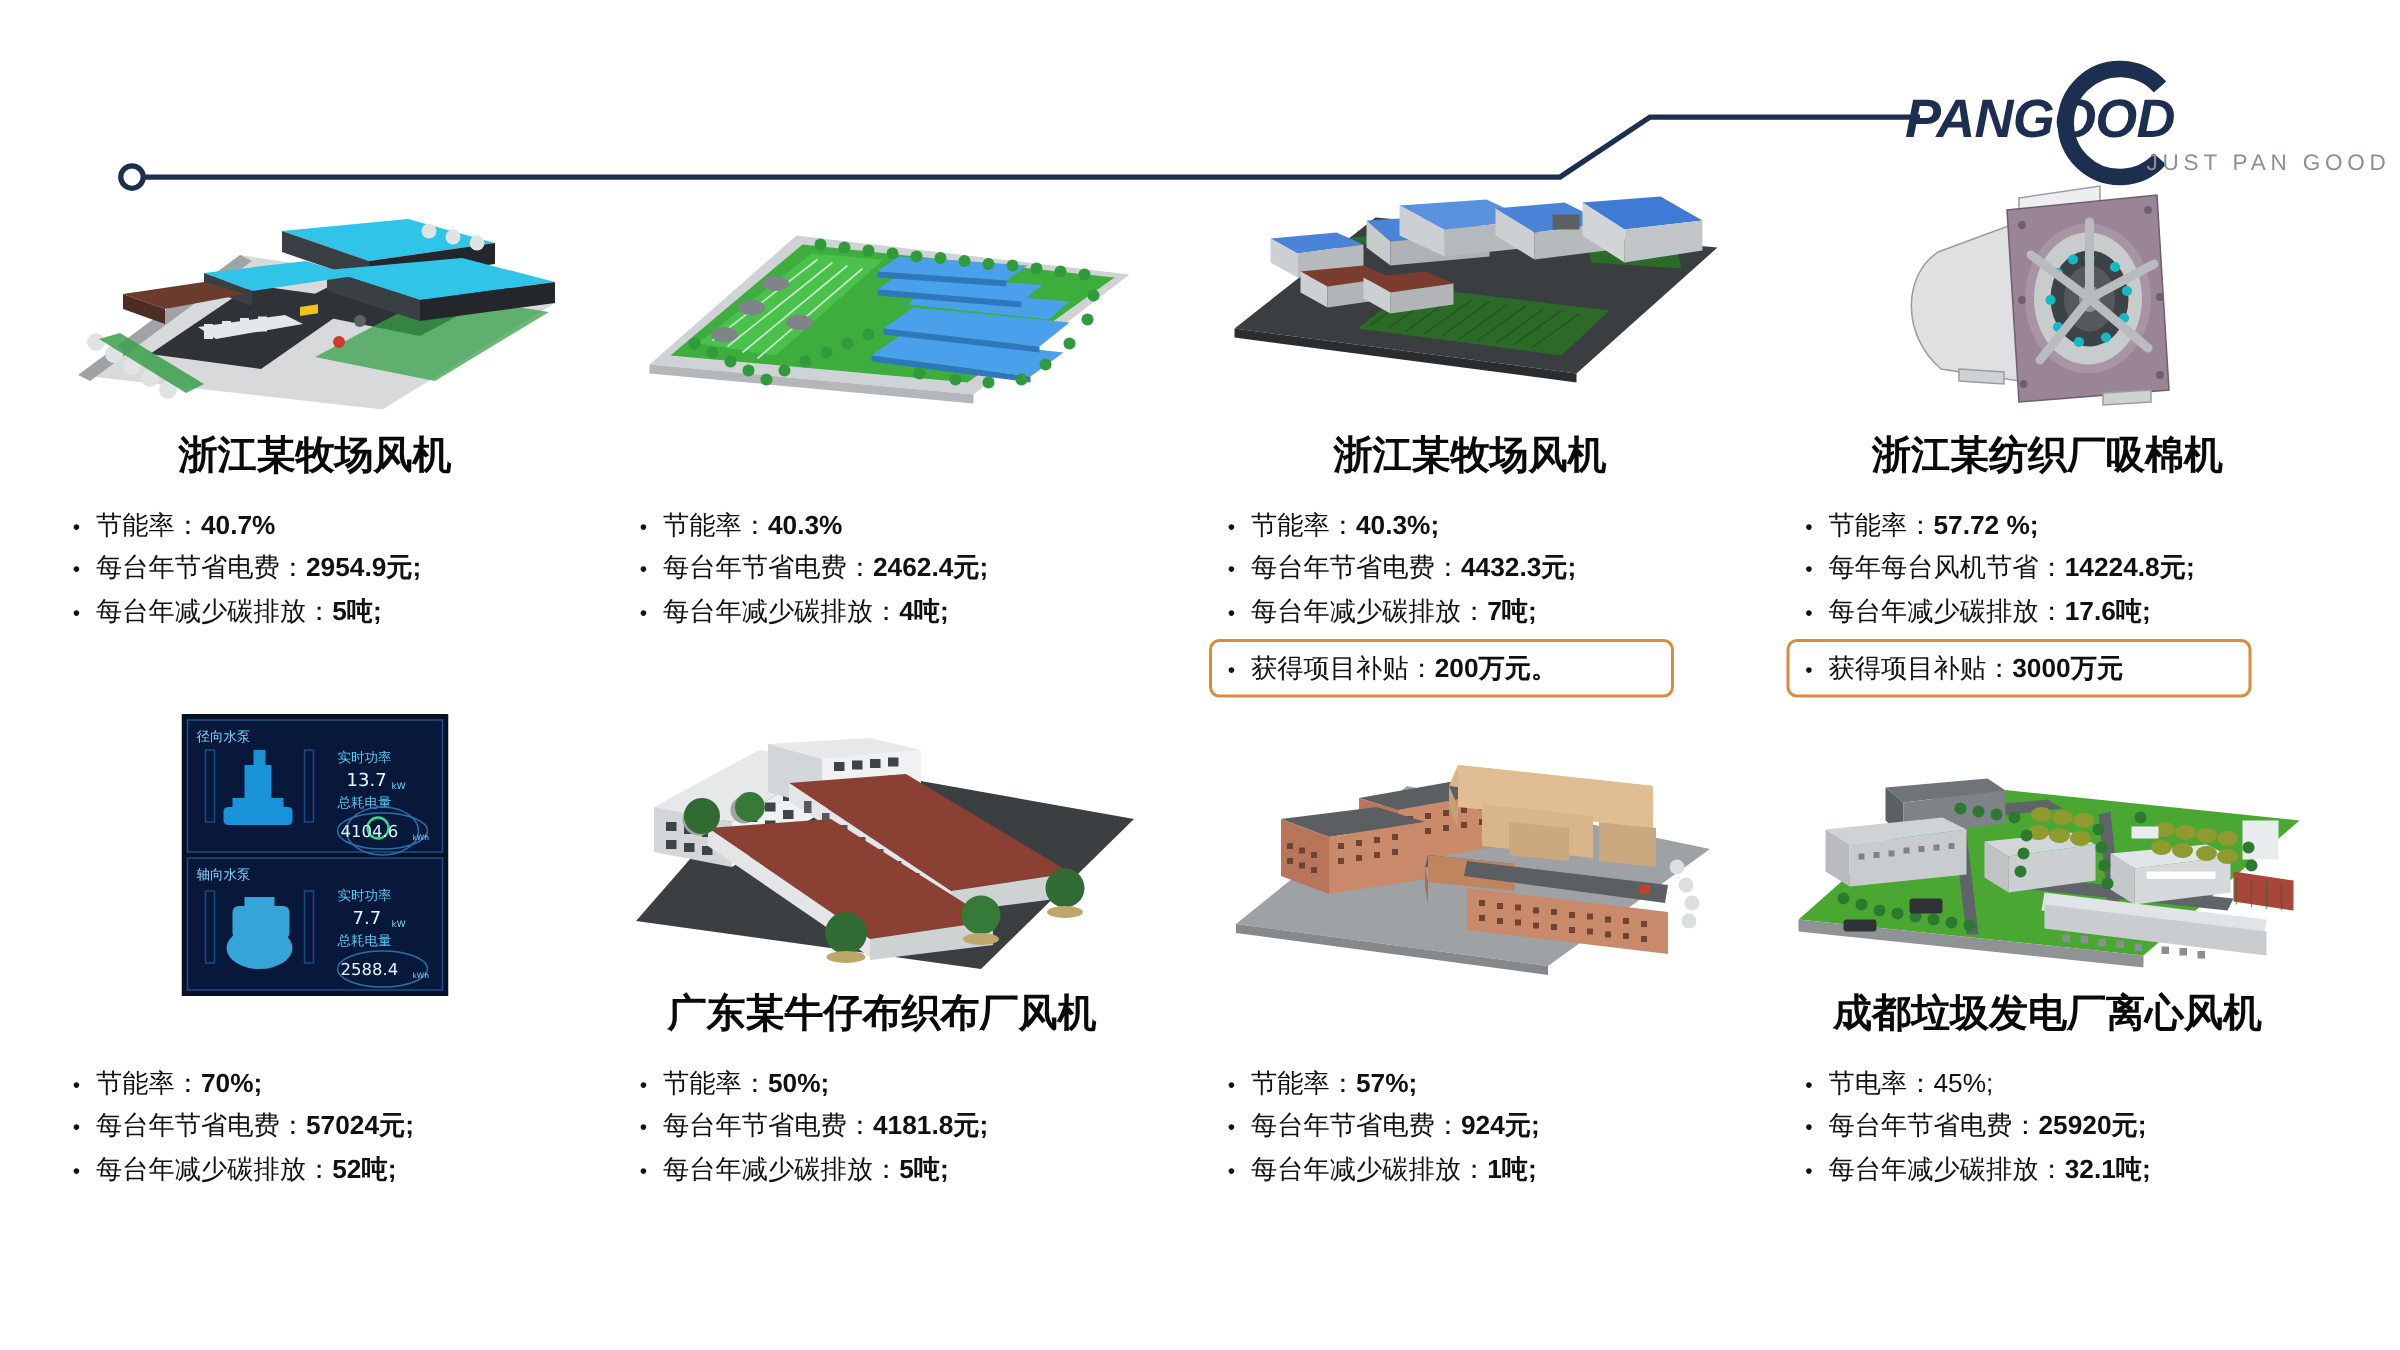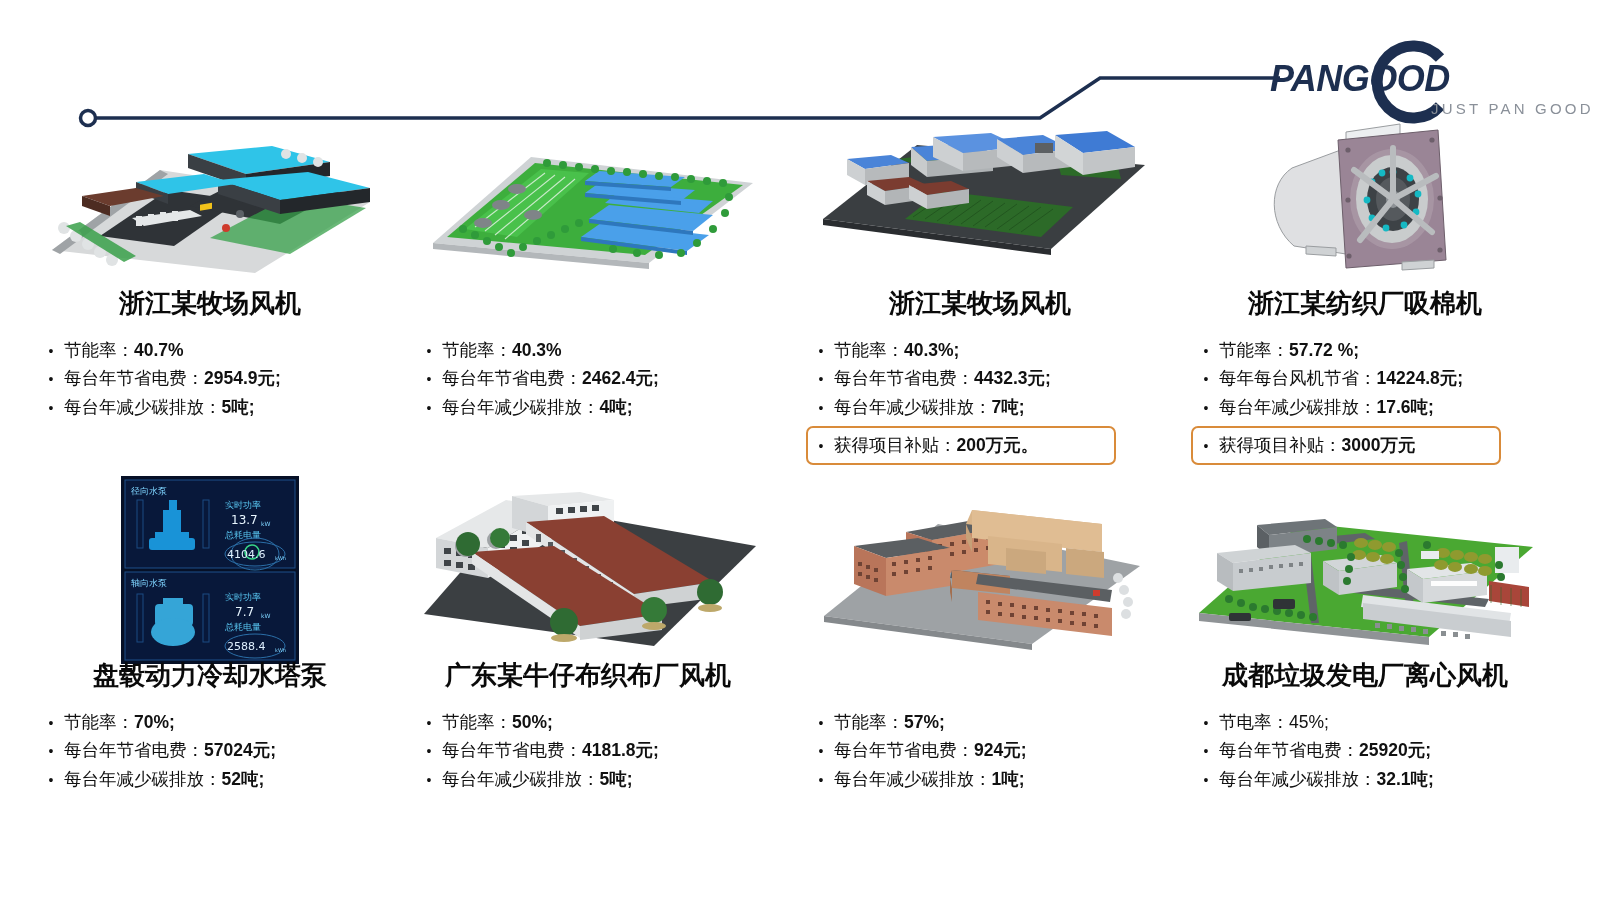--- a/index.html
+++ b/index.html
@@ -413,21 +413,20 @@
           <text x="154" y="84" fill="#7fd4ff" font-size="5" font-family="DejaVu Sans, sans-serif">kWh</text>
           <text x="104" y="124" fill="#59c7f2" font-size="9" font-family="DejaVu Sans, sans-serif">实时功率</text>
           <text x="114" y="140" fill="#e8f6ff" font-size="12" font-family="DejaVu Sans, sans-serif">7.7</text>
           <text x="140" y="142" fill="#7fd4ff" font-size="6" font-family="DejaVu Sans, sans-serif">kW</text>
           <text x="104" y="154" fill="#59c7f2" font-size="9" font-family="DejaVu Sans, sans-serif">总耗电量</text>
           <ellipse cx="134" cy="170" rx="30" ry="12" fill="none" stroke="#2b6fa8" stroke-width="1"></ellipse>
           <text x="106" y="174" fill="#dff0ff" font-size="11" font-family="DejaVu Sans, sans-serif">2588.4</text>
           <text x="154" y="176" fill="#7fd4ff" font-size="5" font-family="DejaVu Sans, sans-serif">kWh</text>
         </svg>
       </div>
-      <div class="card-title">盘毂动力冷却水塔泵</div>
       <div class="bullets">
         <div class="bullet">
           <span class="dot">•</span>
           <span class="btxt">节能率：</span>
           <span class="btxt b">70%;</span>
         </div>
         <div class="bullet">
           <span class="dot">•</span>
           <span class="btxt">每台年节省电费：</span>
           <span class="btxt b">57024元;</span>

